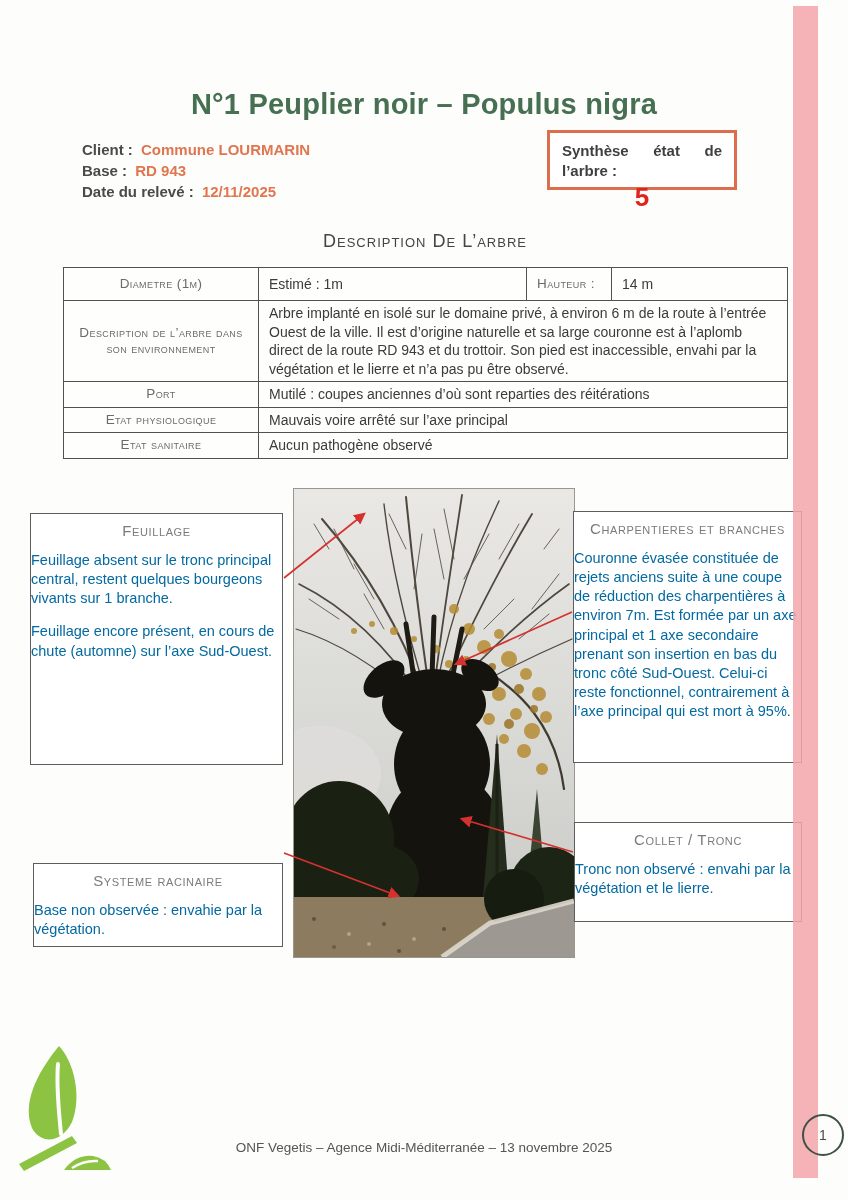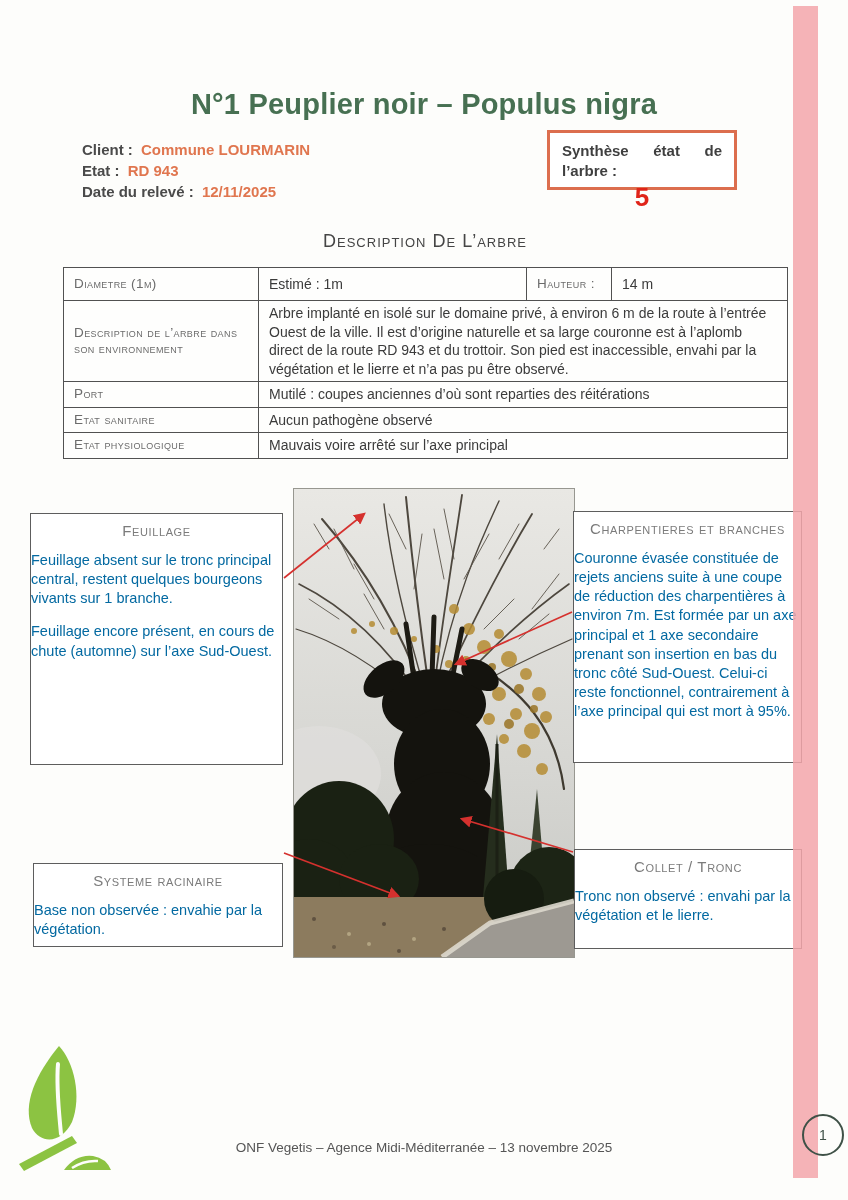--- a/index.html
+++ b/index.html
@@ -37,42 +37,42 @@
   }
 
   
   .desc-table{left:63px;top:267px;width:724px;border-collapse:collapse;table-layout:fixed;}
   .desc-table td{
     border:1.6px solid #515151;box-sizing:border-box;
     padding:3px 10px;vertical-align:middle;background:#fefefd;
   }
   td.tlabel{
     font-variant:small-caps;font-size:13.5px;color:#6b6b6b;
-    letter-spacing:0.4px;line-height:16px;
+    text-align:center;letter-spacing:0.4px;line-height:16px;
   }
   td.tval{font-size:14px;color:#3b3b3b;line-height:18.5px;}
 
   
   .photo{left:293px;top:488px;width:280px;height:468px;border:1px solid #979790;background:#d8d7d3;}
   .photo svg{display:block;}
 
   
   .ann{
     border:1.6px solid #5d5d5d;background:#fff;box-sizing:border-box;
     padding:8px 0;
   }
   .ann-h{
     text-align:center;font-variant:small-caps;font-size:15px;color:#7b7b7b;
     letter-spacing:0.6px;margin-bottom:12px;
   }
   .ann p{margin:0 0 14px 0;font-size:14.5px;line-height:1.32;color:#0369a1;}
   .box-feuillage{left:30px;top:513px;width:253px;height:252px;}
   .box-charp{left:573px;top:511px;width:229px;height:252px;}
   .box-racinaire{left:33px;top:851px;width:250px;height:84px;margin-top:12px;}
-  .box-collet{left:574px;top:849px;width:228px;height:100px;}
+  .box-collet{left:574px;top:822px;width:228px;height:100px;}
 
   
   .arrows{left:0;top:0;pointer-events:none;z-index:30;}
 
   
   .pink-strip{
     left:793px;top:6px;width:25px;height:1172px;
     background:rgba(243,166,170,0.85);z-index:40;
   }
   
@@ -93,21 +93,21 @@
 <body>
 
 <div class="abs page-title">N°1 Peuplier noir – Populus nigra</div>
 
 <div class="abs meta">
   <div>
     <span>Client :</span>
     <span class="val">Commune LOURMARIN</span>
   </div>
   <div>
-    <span>Etat :</span>
+    <span>Base :</span>
     <span class="val">RD 943</span>
   </div>
   <div>
     <span>Date du relevé :</span>
     <span class="val">12/11/2025</span>
   </div>
 </div>
 
 <div class="abs synth">
   <div class="synth-label">Synthèse état de l’arbre :</div>
@@ -132,26 +132,26 @@
   </tr>
   <tr style="height:77px;">
     <td class="tlabel">Description de l’arbre dans son environnement</td>
     <td class="tval" colspan="3">Arbre implanté en isolé sur le domaine privé, à environ 6 m de la route à l’entrée Ouest de la ville. Il est d’origine naturelle et sa large couronne est à l’aplomb direct de la route RD 943 et du trottoir. Son pied est inaccessible, envahi par la végétation et le lierre et n’a pas pu être observé.</td>
   </tr>
   <tr style="height:24px;">
     <td class="tlabel">Port</td>
     <td class="tval" colspan="3">Mutilé : coupes anciennes d’où sont reparties des réitérations</td>
   </tr>
   <tr style="height:25px;">
+    <td class="tlabel">Etat physiologique</td>
+    <td class="tval" colspan="3">Mauvais voire arrêté sur l’axe principal</td>
+  </tr>
+  <tr style="height:25px;">
     <td class="tlabel">Etat sanitaire</td>
     <td class="tval" colspan="3">Aucun pathogène observé</td>
-  </tr>
-  <tr style="height:25px;">
-    <td class="tlabel">Etat physiologique</td>
-    <td class="tval" colspan="3">Mauvais voire arrêté sur l’axe principal</td>
   </tr>
 </tbody>
   </table>
 
 <div class="abs photo">
   <svg width="280" height="468" viewBox="0 0 280 468">
     <defs>
       <linearGradient id="skyg" x1="0" y1="0" x2="0" y2="1">
         <stop offset="0" stop-color="#e9e8e4"></stop>
           <stop offset="0.6" stop-color="#d6d6d2"></stop>

